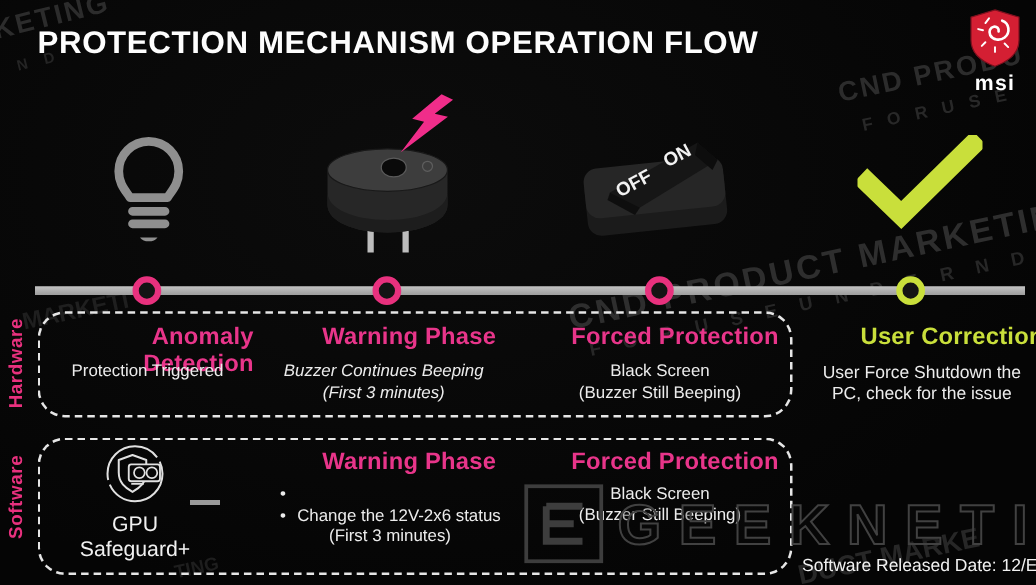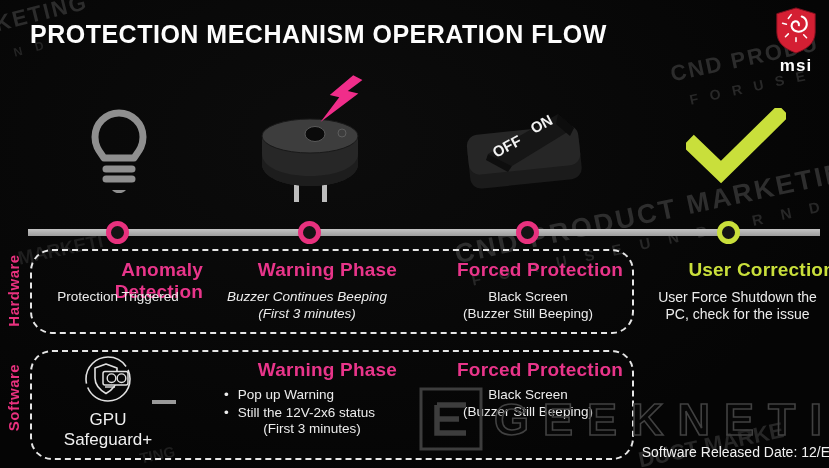--- a/index.html
+++ b/index.html
@@ -183,25 +183,24 @@
       </svg>
     </span>
     <div class="badge-text" style="top:410px;">GPU</div>
     <div class="badge-text" style="top:430px;">Safeguard+</div>
     <div class="dash-sep"></div>
 
     <div class="col-h" style="left:217px;top:359px;width:180px;">Warning Phase</div>
     <div class="bullets">
       <div class="bullet-row">
         <span>•</span>
-        <span>Pop up Warning</span>
       </div>
       <div class="bullet-row">
         <span>•</span>
-        <span>Still the 12V-2x6 status</span>
+        <span>Change the 12V-2x6 status</span>
       </div>
     </div>
     <div class="col-b" style="left:217px;top:421px;width:190px;">(First 3 minutes)</div>
 
     <div class="col-h" style="left:433px;top:359px;width:190px;">Forced Protection</div>
     <div class="col-b" style="left:433px;top:387px;width:190px;">
       <div>Black Screen</div>
       <div>(Buzzer Still Beeping)</div>
     </div>
 

